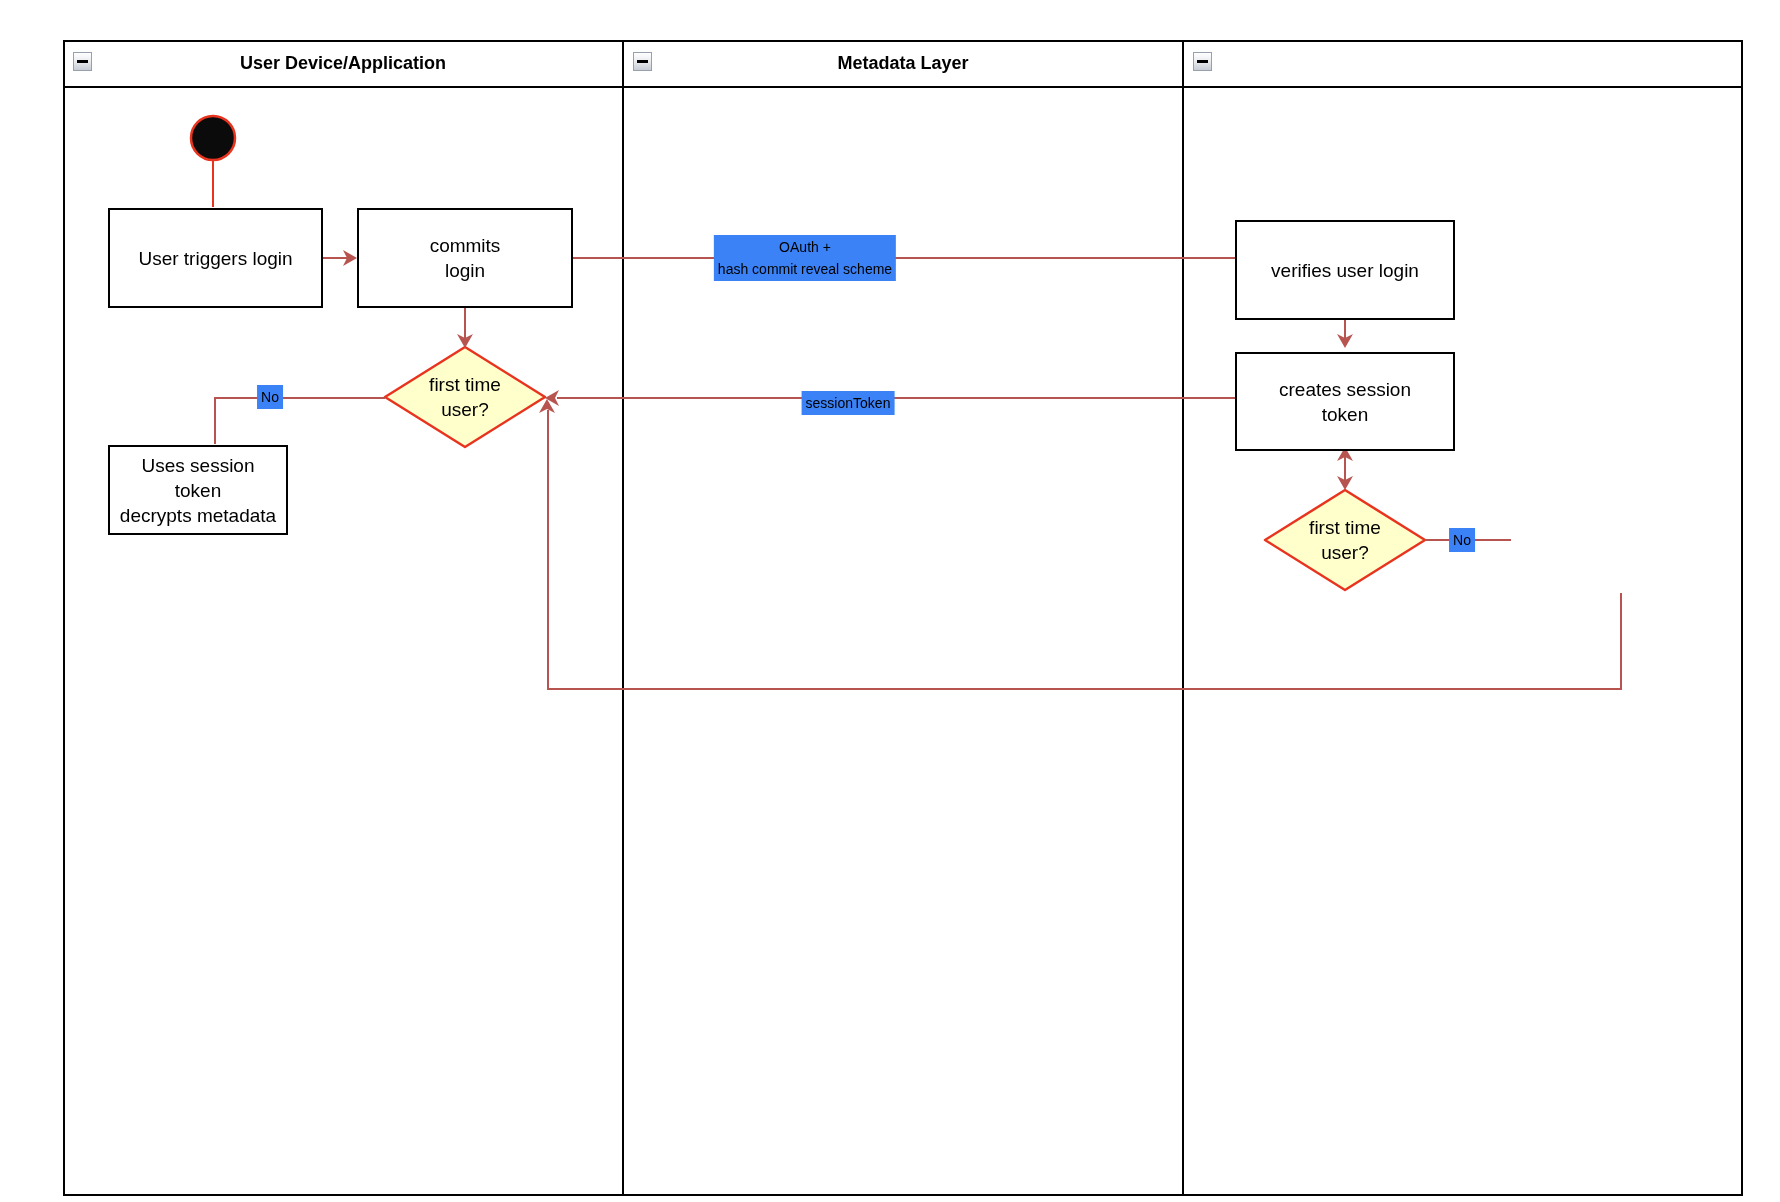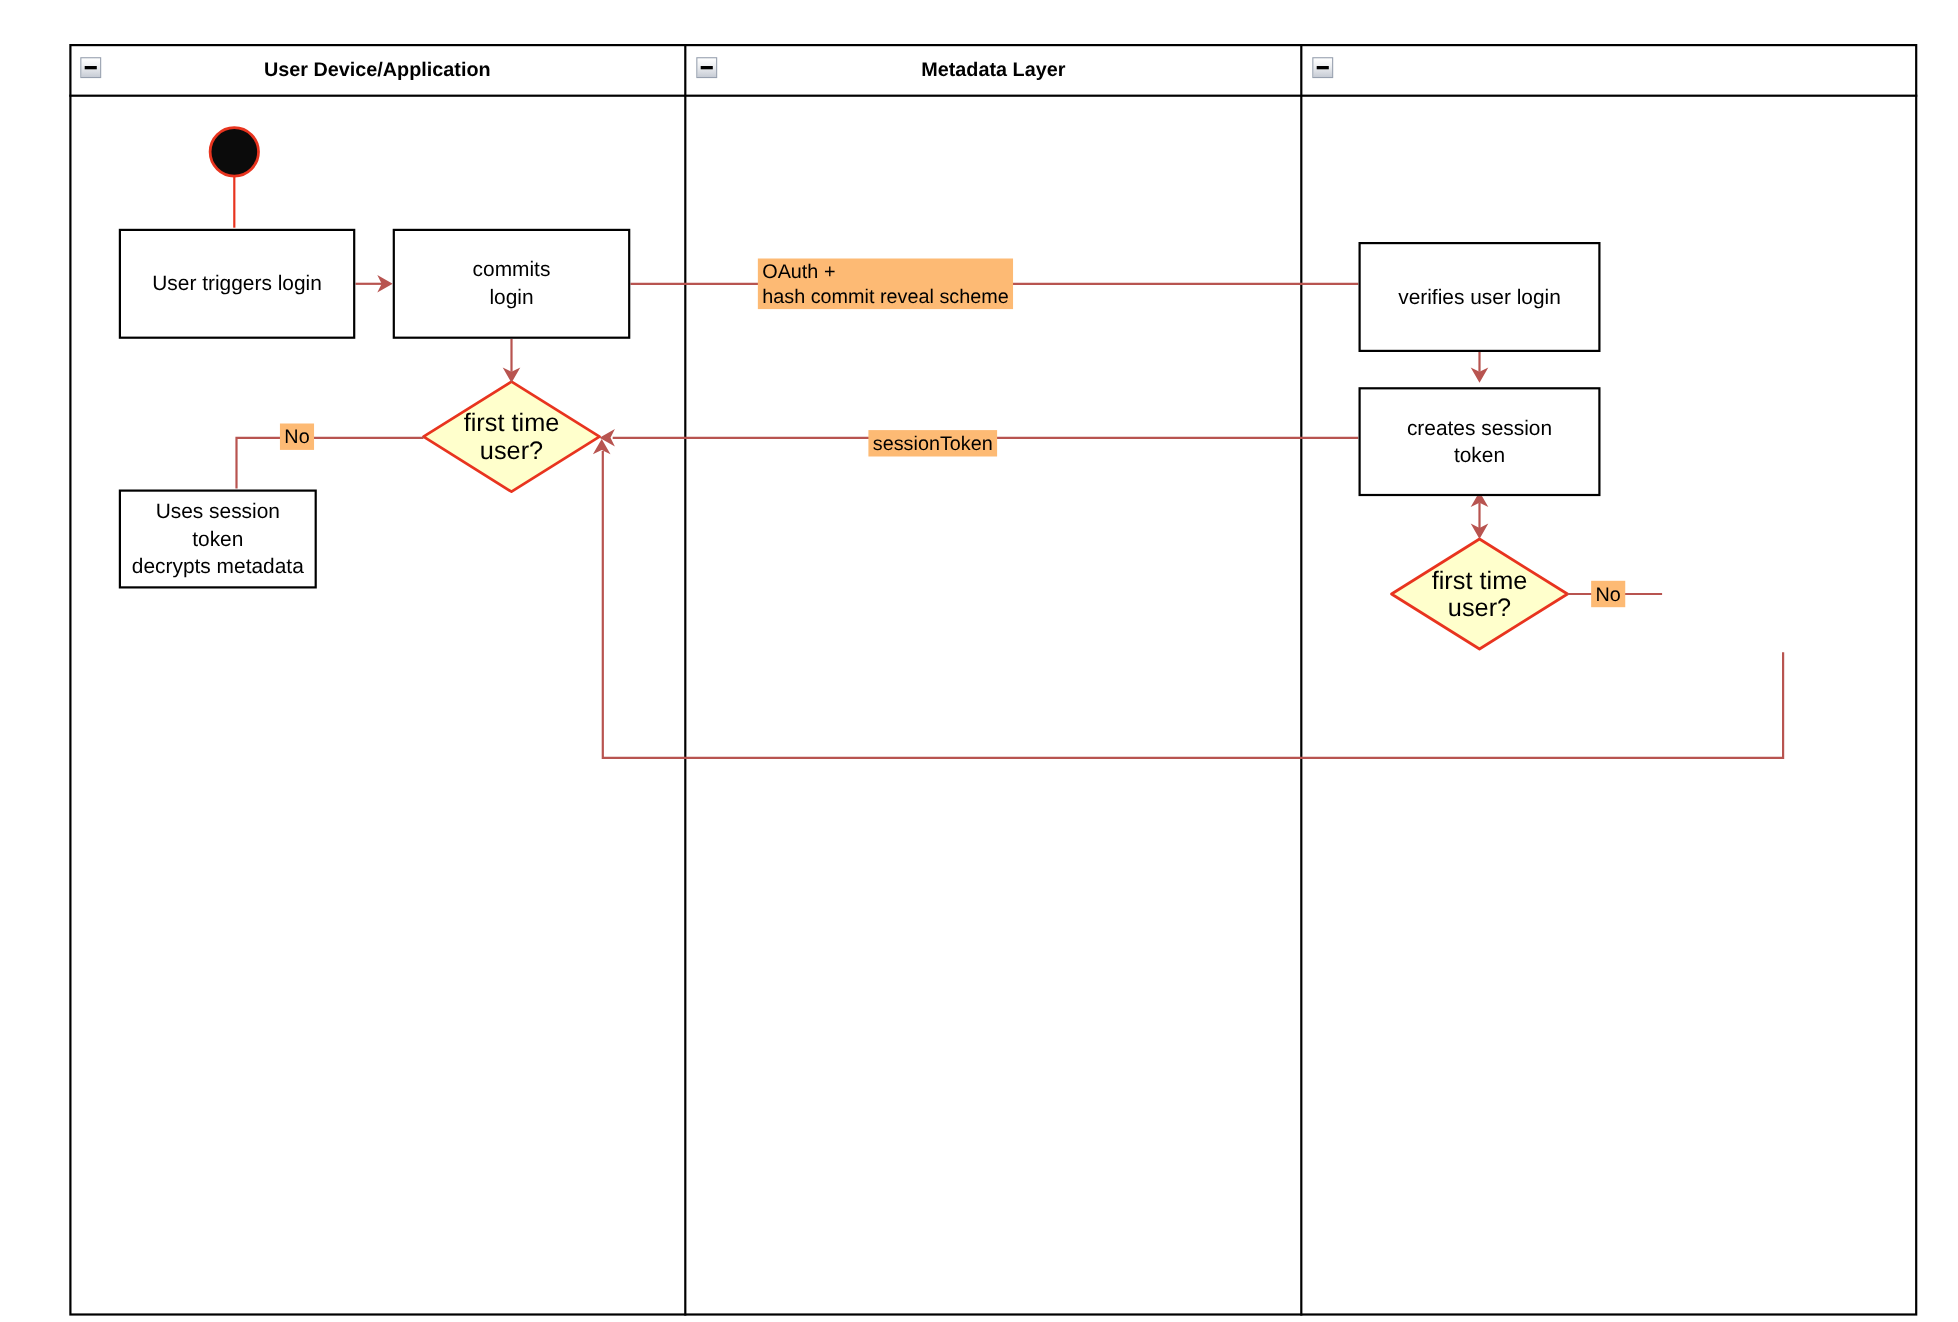--- a/index.html
+++ b/index.html
@@ -23,23 +23,23 @@
   .edge{stroke:var(--line,#B85450);stroke-width:2;fill:none;}
   .head{fill:var(--line,#B85450);stroke:none;}
   .start-line{stroke:var(--accent_red,#E8341F);stroke-width:2;}
   .start-node{fill:#0b0b0b;stroke:var(--accent_red,#E8341F);stroke-width:2.5;}
   .decision{fill:var(--diamond_fill,#FFFFCC);stroke:var(--accent_red,#E8341F);stroke-width:2.5;stroke-linejoin:round;}
   
   .node{position:absolute;background:var(--node_fill,#fff);border:2px solid var(--node_border,#000);
     box-sizing:border-box;display:flex;align-items:center;justify-content:center;
     text-align:center;font-size:19px;line-height:25px;white-space:pre-line;cursor:default;}
   .diamond-label{position:absolute;display:flex;align-items:center;justify-content:center;
-    text-align:center;font-size:23px;line-height:25px;white-space:pre-line;}
-  .edge-label{position:absolute;transform:translate(-50%,-50%);background:#fdba74;
-    text-align:left;font-size:18px;line-height:22px;white-space:pre-line;padding:1px 4px;}
+    text-align:center;font-size:19px;line-height:25px;white-space:pre-line;}
+  .edge-label{position:absolute;transform:translate(-50%,-50%);background:#3b82f6;
+    text-align:center;font-size:14px;line-height:22px;white-space:pre-line;padding:1px 4px;}
 </style>
 </head>
 <body>
 
 <div class="canvas">
 
   <div class="frame"></div>
   <div class="divider" style="left:622px;"></div>
   <div class="divider" style="left:1182px;"></div>
   <div class="header-line"></div>

